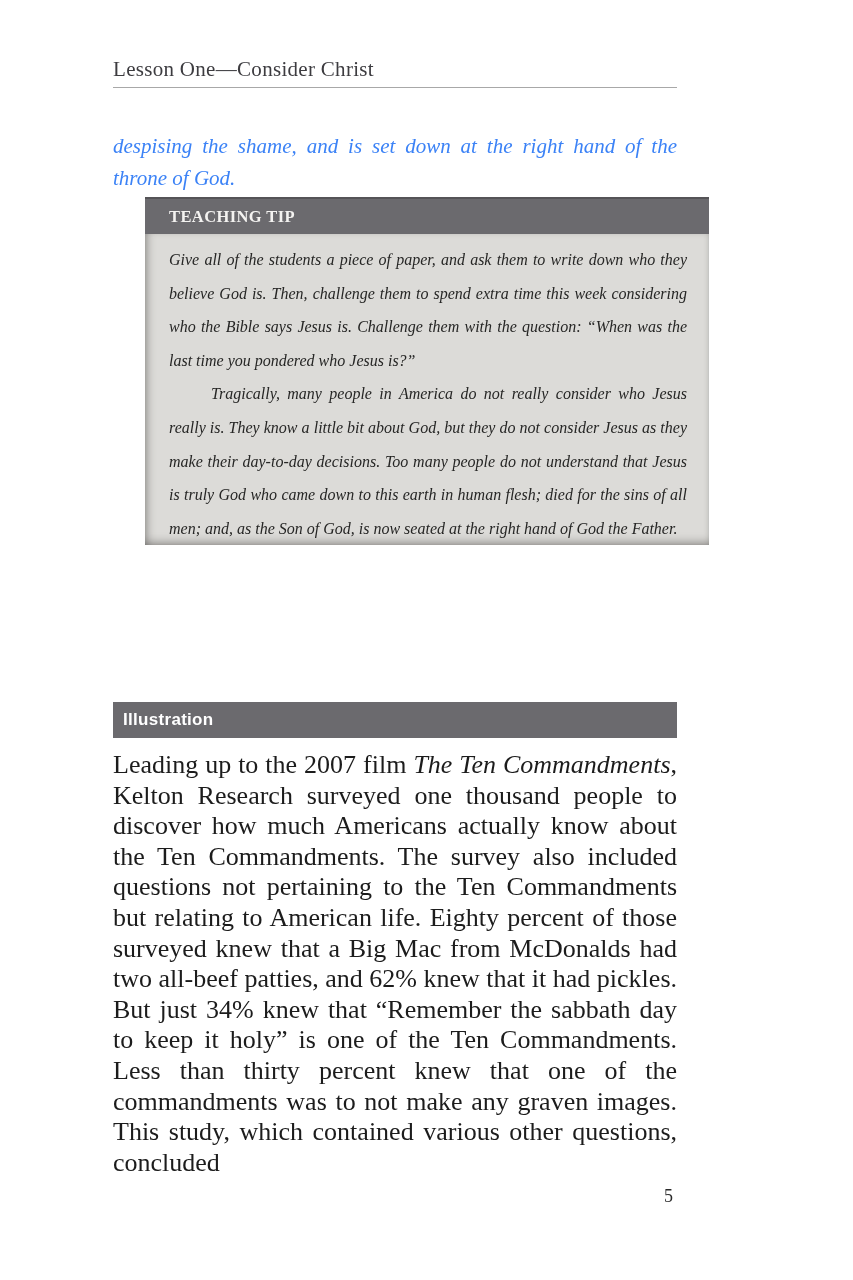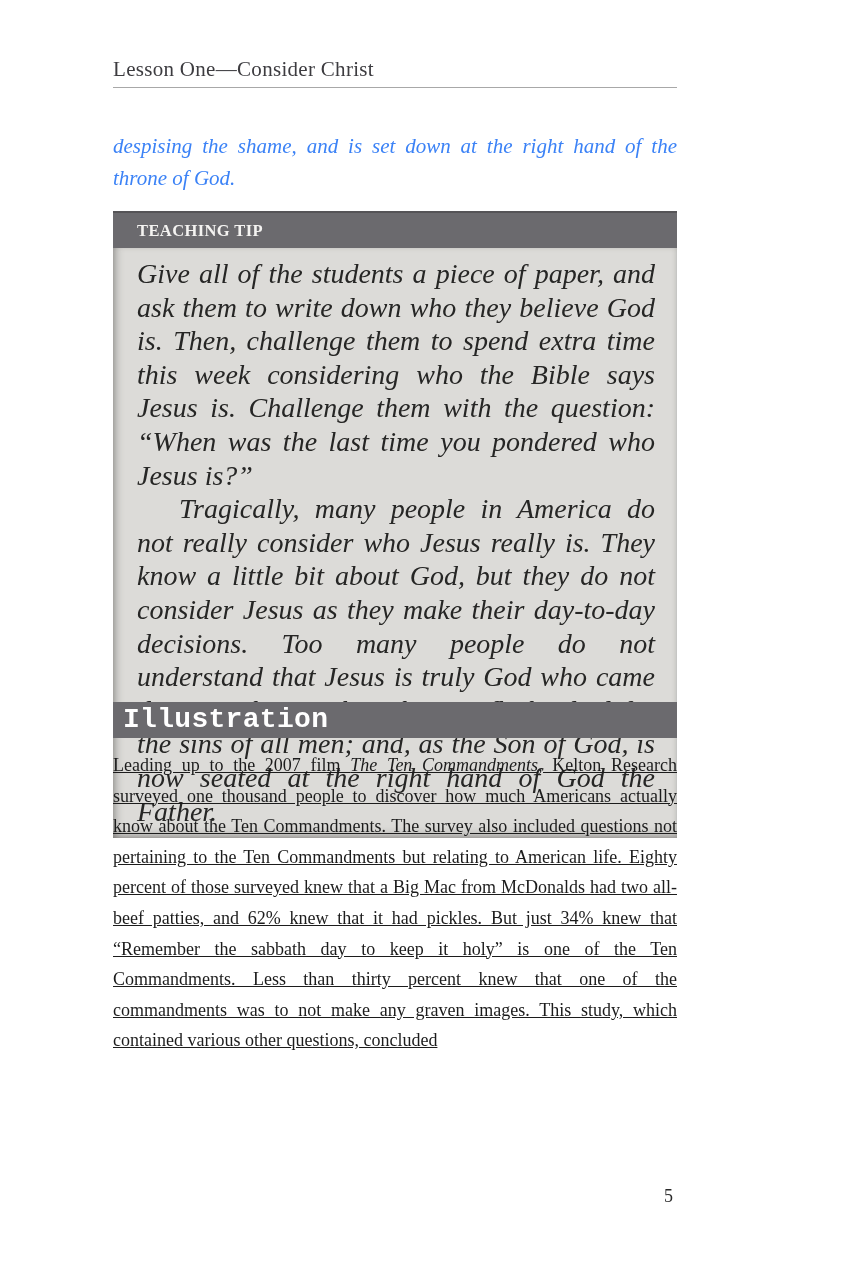--- a/index.html
+++ b/index.html
@@ -40,40 +40,40 @@
   .intro-quote {
     top: 131px;
     font-style: italic;
     font-size: 21px;
     line-height: 31.5px;
     text-align: justify;
     color: #3b82f6;
   }
 
   
-  .tip-box { top: 211px; }
+  .tip-box { top: 197px; margin-left: 32px; }
   .tip-header {
     height: 37px;
     background: #6b6a6e;
     border-top: 2px solid #555457;
     line-height: 35px;
     padding-left: 24px;
   }
   .tip-header-label {
     font-family: "Liberation Serif", "DejaVu Serif", serif;
     font-weight: bold;
     font-size: 16.5px;
     letter-spacing: 0.4px;
     color: #f4f3f1;
   }
   .tip-body {
     background: #dcdbd8;
-    padding: 9px 22px 10px 24px;
+    padding: 9px 22px 0 24px;
     font-style: italic;
-    font-size: 28px;
+    font-size: 16px;
     line-height: 33.6px;
     text-align: justify;
     color: #262625;
     box-shadow: inset 7px 0 8px -5px rgba(60,58,56,0.45),
                 inset 0 -8px 9px -5px rgba(60,58,56,0.40),
                 inset -3px 0 6px -4px rgba(60,58,56,0.25);
   }
   .tip-para-indent { text-indent: 42px; }
 
   
@@ -81,33 +81,32 @@
     position: absolute;
     left: 113px;
     width: 564px;
     top: 702px;
     height: 36px;
     background: #6b6a6e;
     line-height: 36px;
     padding-left: 10px;
   }
   .section-bar-label {
-    font-family: Liberation Mono, monospace;
+    font-family: Liberation Sans, sans-serif;
     font-weight: bold;
-    font-size: 28px;
+    font-size: 17px;
     color: #ffffff;
     letter-spacing: 0.3px;
   }
   .body-para {
     top: 750px;
-    font-size: 18px;
+    font-size: 26px;
     line-height: 30.6px;
     text-align: justify;
     color: #1c1c1c;
-    text-decoration: underline;
   }
   .body-para i { font-style: italic; }
 
   
   .folio {
     top: 1186px;
     text-align: right;
     padding-right: 4px;
     font-size: 18px;
     color: #2a2a2a;

